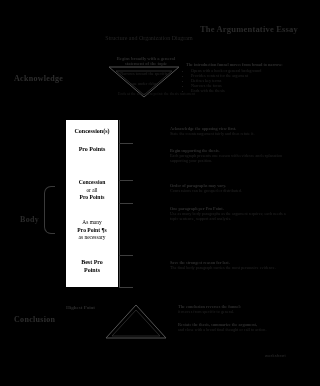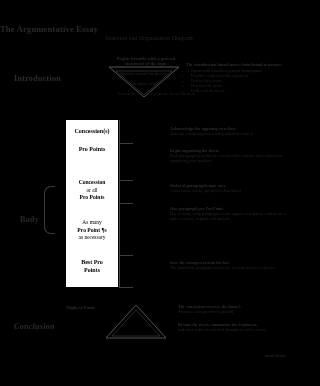--- a/index.html
+++ b/index.html
@@ -22,21 +22,21 @@
     width: 298px;
     height: 386px;
     background: #000000;
   }
 
   
   .doc-title {
     position: absolute;
     left: 0; top: 24px;
     width: 298px;
-    text-align: left;
+    text-align: right;
     font-size: 8.5px;
     font-weight: bold;
     color: #2a2a2a;
     letter-spacing: 0.2px;
     line-height: 10px;
   }
   .doc-subtitle {
     position: absolute;
     left: 0; top: 34px;
     width: 298px;
@@ -49,21 +49,21 @@
   
   .sec-label {
     position: absolute;
     font-size: 8px;
     font-weight: bold;
     color: #2e2e2e;
     letter-spacing: 0.3px;
     white-space: nowrap;
   }
   .sec-label.intro { left: 14px; top: 74px; }
-  .sec-label.concl { left: 14px; top: 322px; font-style: italic; }
+  .sec-label.concl { left: 14px; top: 315px; }
 
   .sec-label-body {
     position: absolute;
     left: 20px; top: 196px;
     font-size: 8px;
     font-weight: bold;
     color: #2a2a2a;
     letter-spacing: 0.3px;
     margin-top: 19px;
   }
@@ -221,21 +221,21 @@
   }
 </style>
 </head>
 <body>
 
 <div class="page">
 
   <div class="doc-title">The Argumentative Essay</div>
   <div class="doc-subtitle">Structure and Organization Diagram</div>
 
-  <div class="sec-label intro">Introduction</div>
+  <div class="sec-label intro">Acknowledge</div>
 
   <div class="funnel-cap">
     <span>Begins broadly with a general</span><br>
     <span>statement of the topic</span>
   </div>
 
   <div class="funnel-wrap">
     <svg class="funnel-svg" width="72" height="32" viewBox="0 0 72 32">
       <polygon points="1,1 71,1 36,31" fill="none" stroke="#555555" stroke-width="1"></polygon>
       <polygon points="8,5 64,5 36,29" fill="none" stroke="#3a3a3a" stroke-width="0.7"></polygon>

